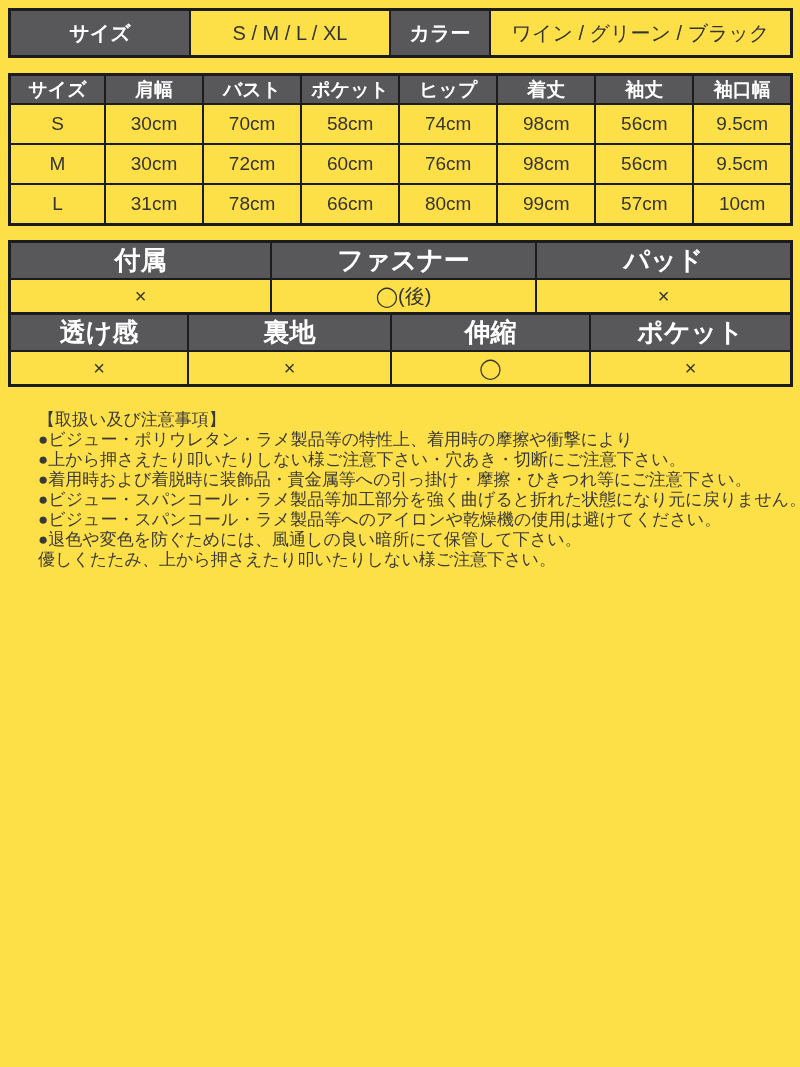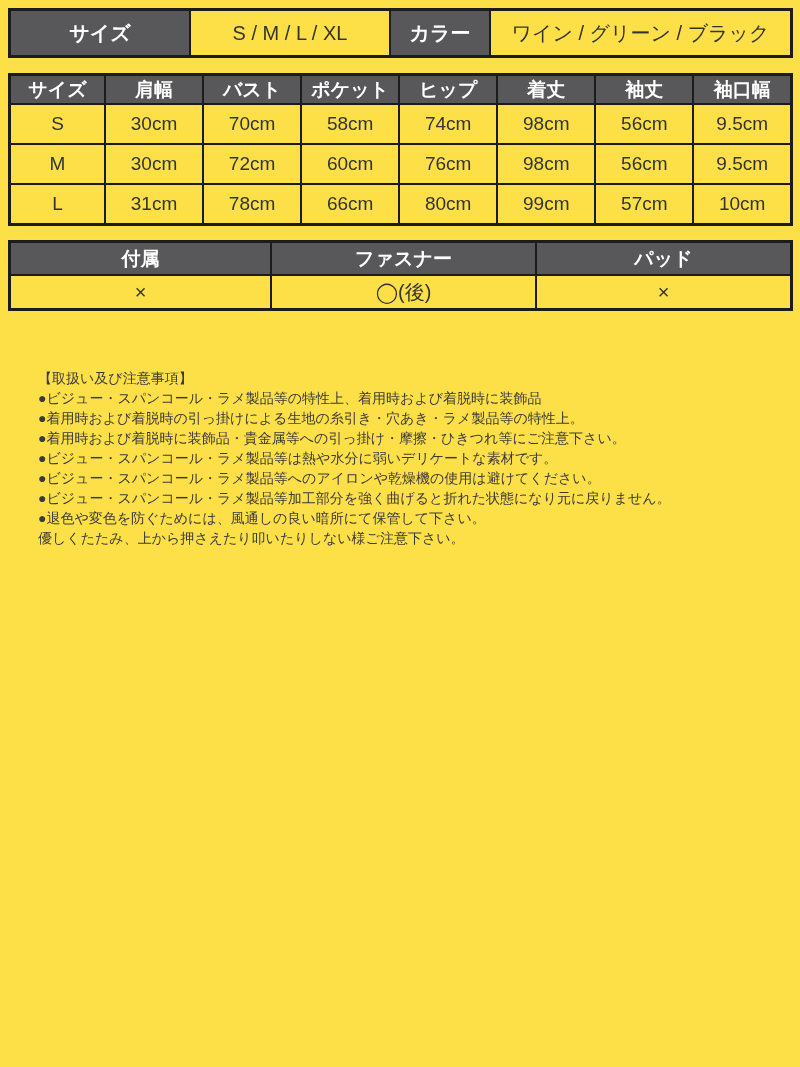--- a/index.html
+++ b/index.html
@@ -41,27 +41,27 @@
   }
   
   .t1 { margin-bottom: 15px; font-size: 20px; }
   .t1 tr.r1 th, .t1 tr.r1 td { height: 44px; }
   .t1 tr.r2 th, .t1 tr.r2 td { height: 48px; }
   
   .t2 { margin-bottom: 14px; font-size: 19px; }
   .t2 th { height: 27px; font-size: 19px; }
   .t2 td { height: 38px; }
   
-  .t3 th, .t4 th { height: 31px; font-size: 19px; margin-top: 24px; }
+  .t3 th, .t4 th { height: 31px; font-size: 26px; margin-top: 24px; }
   .t3 td, .t4 td { height: 32px; font-size: 20px; }
   .t4 { margin-top: -3px; }
   
   .notes {
-    margin: 57px 0 0 30px;
-    font-size: 14px;
+    margin: 23px 0 0 30px;
+    font-size: 17px;
     line-height: 20px;
     color: #3a3a3a;
   }
   .notes .line { white-space: nowrap; }
 </style>
 </head>
 <body>
 
 <div class="page">
   <div class="sheet">
@@ -130,27 +130,42 @@
         <th class="hdr">パッド</th>
       </tr>
       <tr>
         <td>×</td>
         <td>◯(後)</td>
         <td>×</td>
       </tr>
     </tbody>
       </table>
 
+    <table class="t4">
+      <tbody>
+          <tr>
+        <th class="hdr" style="width:176px">透け感</th>
+        <th class="hdr" style="width:201px">裏地</th>
+        <th class="hdr" style="width:197px">伸縮</th>
+        <th class="hdr">ポケット</th>
+      </tr>
+      <tr>
+        <td>×</td>
+        <td>×</td>
+        <td>◯</td>
+        <td>×</td>
+      </tr>
+    </tbody>
+      </table>
 
     <div class="notes">
       <div class="line">【取扱い及び注意事項】</div>
-      <div class="line">●ビジュー・スパンコール・ラメ製品等の特性上、着用時および着脱時に装飾品</div>
-      <div class="line">●着用時および着脱時の引っ掛けによる生地の糸引き・穴あき・ラメ製品等の特性上。</div>
+      <div class="line">●ビジュー・ポリウレタン・ラメ製品等の特性上、着用時の摩擦や衝撃により</div>
+      <div class="line">●上から押さえたり叩いたりしない様ご注意下さい・穴あき・切断にご注意下さい。</div>
       <div class="line">●着用時および着脱時に装飾品・貴金属等への引っ掛け・摩擦・ひきつれ等にご注意下さい。</div>
-      <div class="line">●ビジュー・スパンコール・ラメ製品等は熱や水分に弱いデリケートな素材です。</div>
+      <div class="line">●ビジュー・スパンコール・ラメ製品等加工部分を強く曲げると折れた状態になり元に戻りません。</div>
       <div class="line">●ビジュー・スパンコール・ラメ製品等へのアイロンや乾燥機の使用は避けてください。</div>
-      <div class="line">●ビジュー・スパンコール・ラメ製品等加工部分を強く曲げると折れた状態になり元に戻りません。</div>
       <div class="line">●退色や変色を防ぐためには、風通しの良い暗所にて保管して下さい。</div>
       <div class="line">優しくたたみ、上から押さえたり叩いたりしない様ご注意下さい。</div>
     </div>
 
   </div>
 </div>
 
 </body></html>

